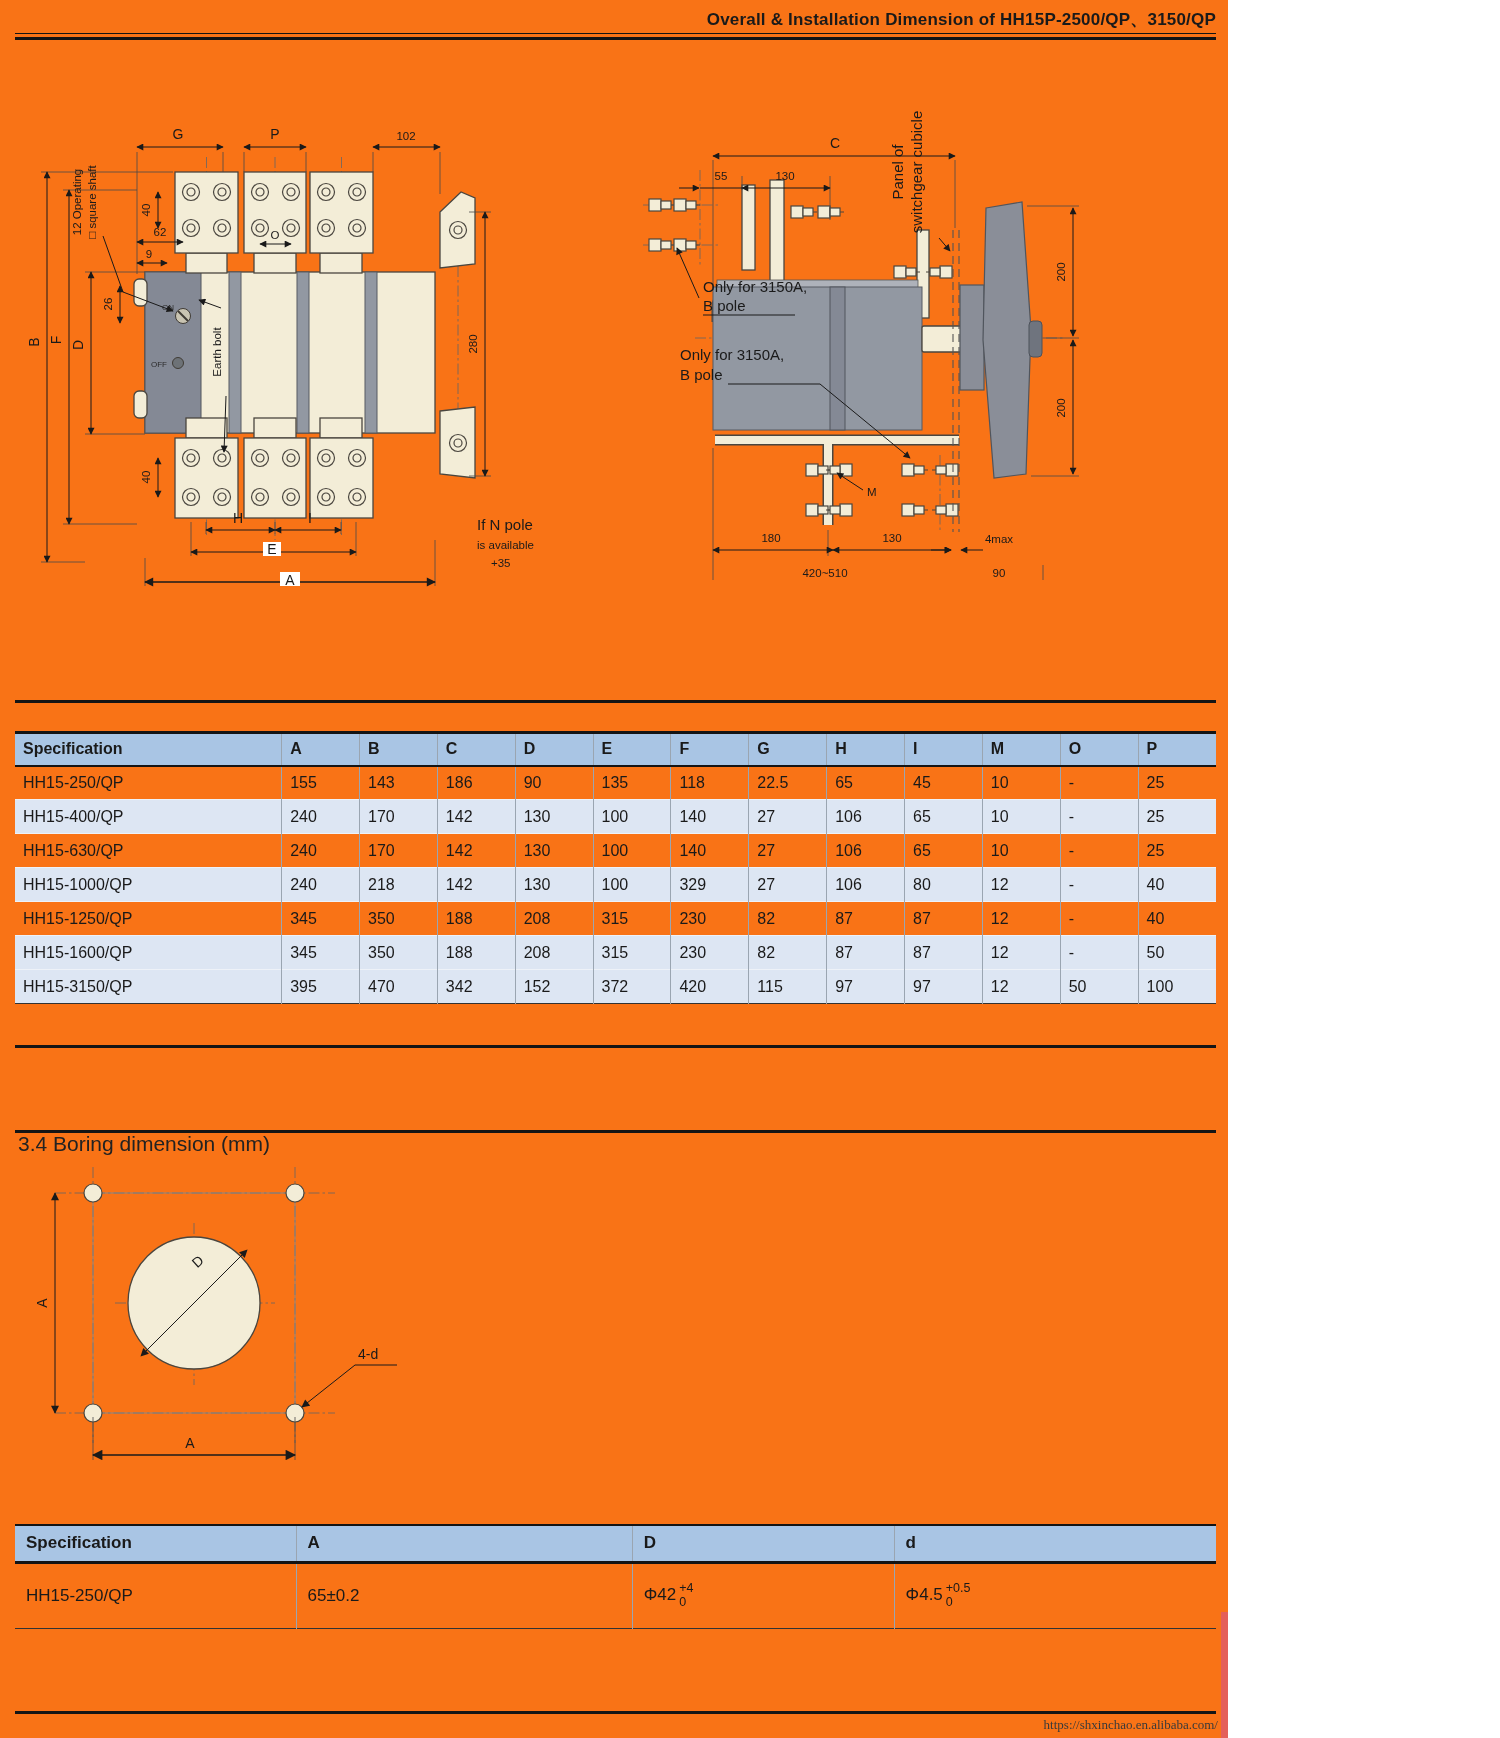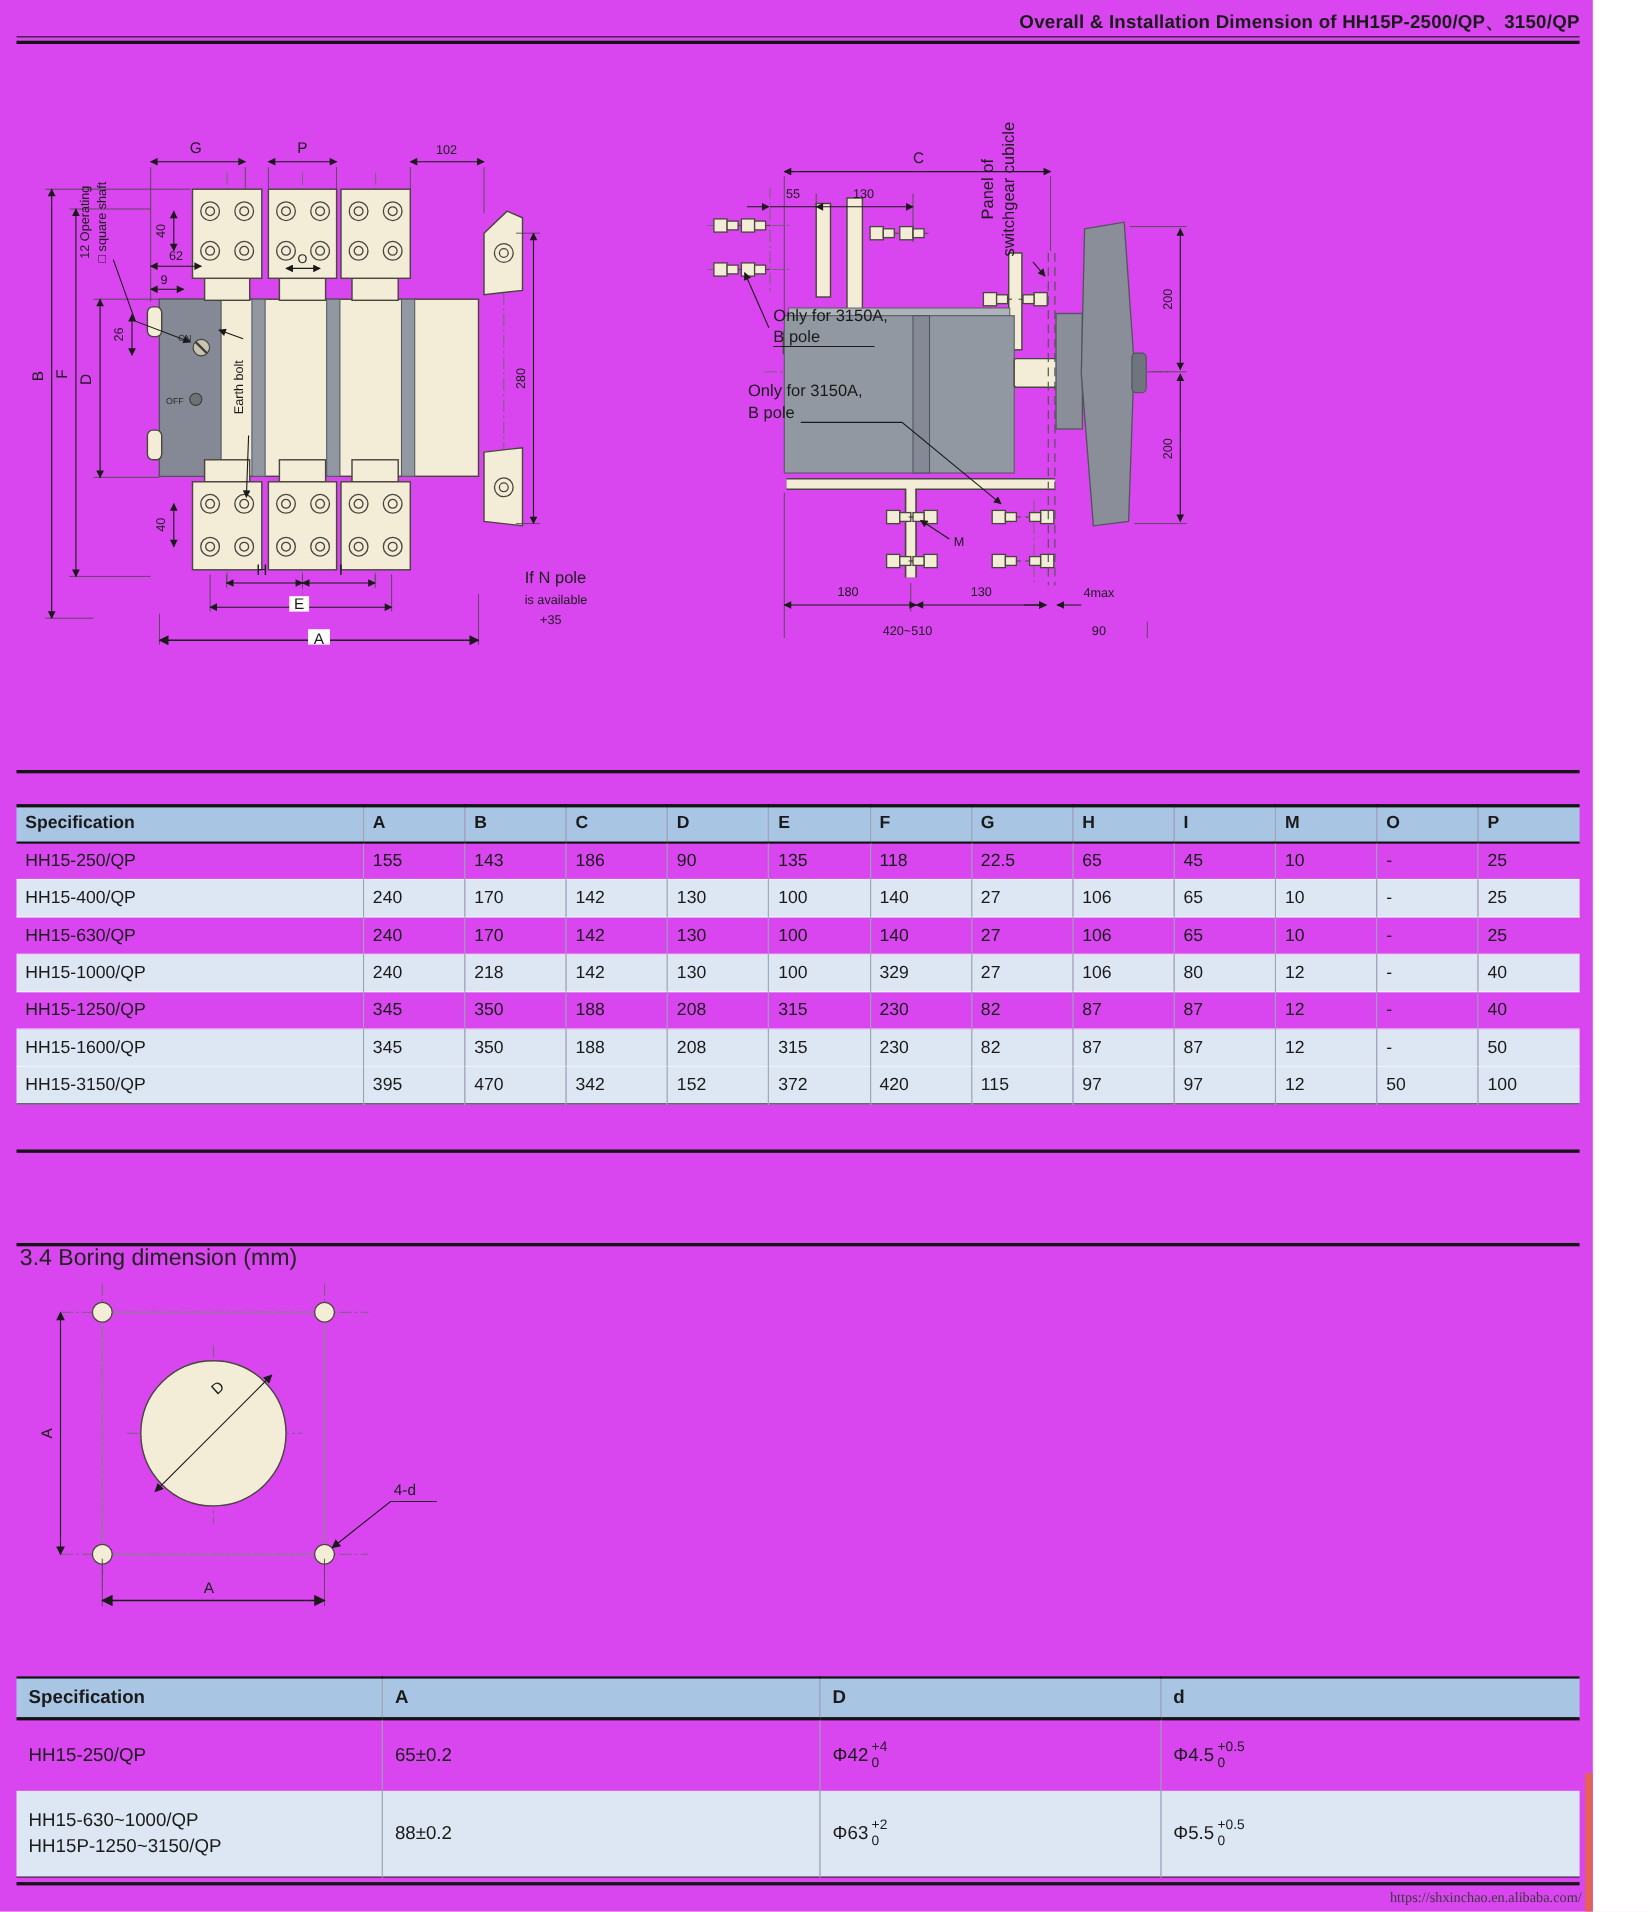--- a/index.html
+++ b/index.html
@@ -1,17 +1,17 @@
 <!DOCTYPE html>
 <html><head>
 <meta charset="utf-8">
 <style>
   *{margin:0;padding:0;box-sizing:border-box}
   html,body{background:#fff}
-  .page{position:relative;width:1448px;height:1738px;background:#d946ef;overflow:hidden;
+  .page{position:relative;width:1228px;height:1738px;background:#f97316;overflow:hidden;
         font-family:"Liberation Sans",sans-serif;color:#1a1a1a}
   .title{position:absolute;top:8px;right:12px;font-size:17px;font-weight:700;letter-spacing:.2px}
   .rule-title{position:absolute;left:15px;right:12px;top:33px;height:7px;
               border-top:1.5px solid #141414;border-bottom:3.5px solid #141414}
   .rule-mid{position:absolute;left:15px;right:12px;top:700px;height:3px;background:#151515}
   .rule-sec{position:absolute;left:15px;right:12px;top:1130px;height:2.5px;background:#151515}
   .rule-t1b{position:absolute;left:15px;right:12px;top:1045px;height:3px;background:#151515}
   .rule-t2b{position:absolute;left:15px;right:12px;top:1711px;height:3px;background:#151515}
   .section-heading{position:absolute;left:18px;top:1132px;font-size:21px;color:#222}
   .footer-url{position:absolute;right:10px;top:1717px;font-family:Liberation Serif, serif;
@@ -564,35 +564,20 @@
             <td>65±0.2</td>
             <td><span>Φ42</span><span class="tol">
                 <span>+4</span>
                 <span>0</span>
               </span></td>
             <td><span>Φ4.5</span><span class="tol">
                 <span>+0.5</span>
                 <span>0</span>
               </span></td>
           </tr>
-          <tr class="r2 alt">
-            <td>
-              <div>HH15-630~1000/QP</div>
-              <div>HH15P-1250~3150/QP</div>
-            </td>
-            <td>88±0.2</td>
-            <td><span>Φ63</span><span class="tol">
-                <span>+2</span>
-                <span>0</span>
-              </span></td>
-            <td><span>Φ5.5</span><span class="tol">
-                <span>+0.5</span>
-                <span>0</span>
-              </span></td>
-          </tr>
         </tbody>
     </table>
   </div>
   <div class="rule-t2b"></div>
 
   <div class="footer-url">https://shxinchao.en.alibaba.com/</div>
   <div class="red-bar"></div>
 </div>
 
 </body></html>

